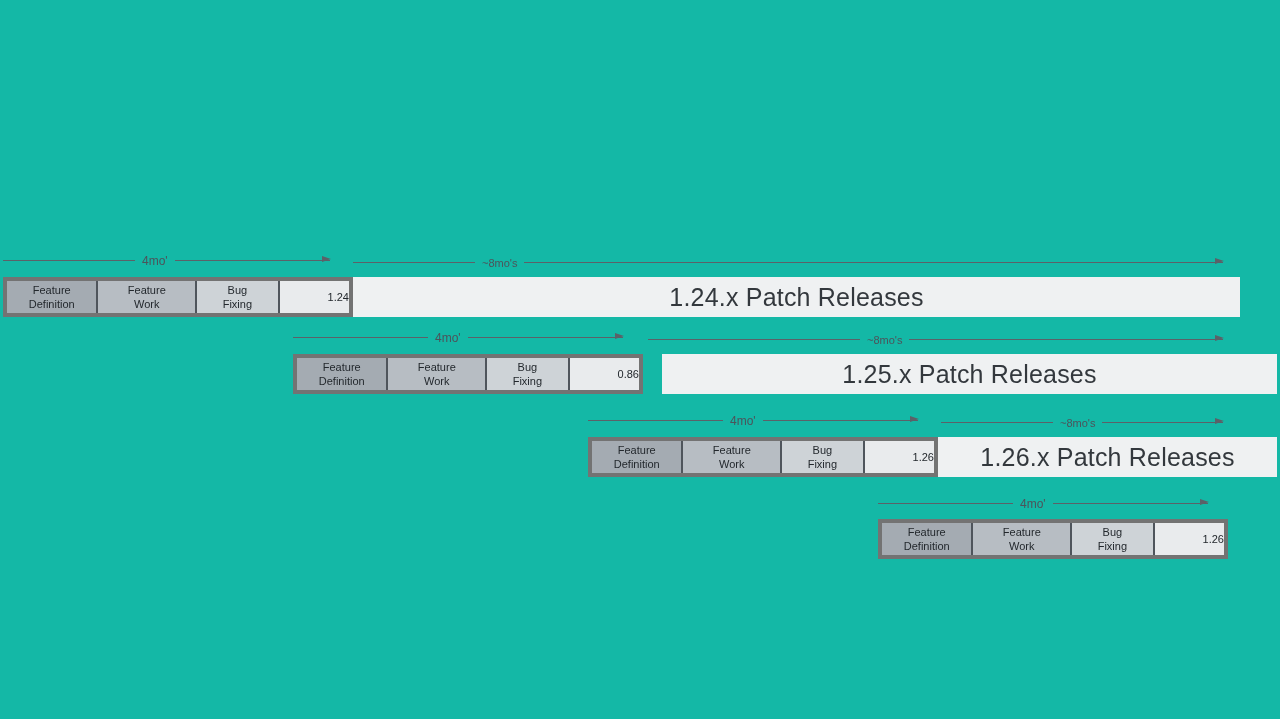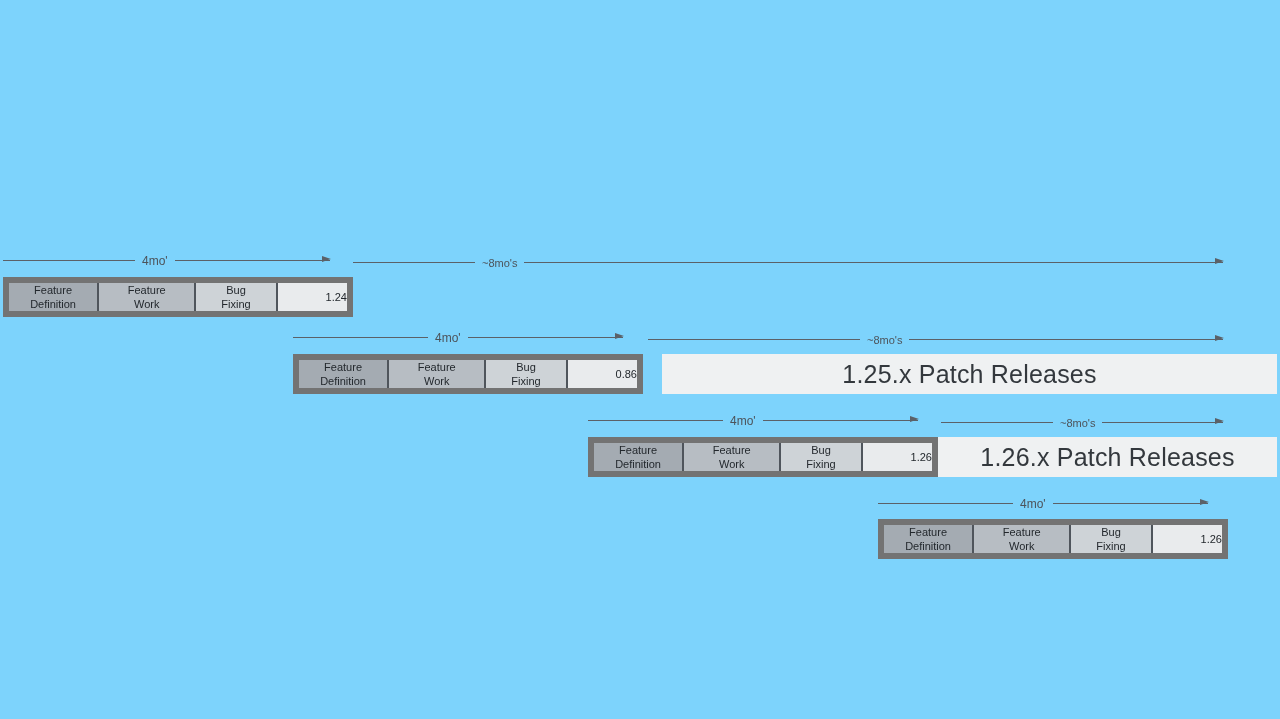--- a/index.html
+++ b/index.html
@@ -1,32 +1,32 @@
 <!DOCTYPE html>
 <html><head>
 <meta charset="utf-8">
 <style>
   html,body{margin:0;padding:0;background:#ffffff;}
   body{width:1280px;height:719px;overflow:hidden;font-family:"Liberation Sans",sans-serif;}
-  .canvas{position:relative;width:1280px;height:719px;background:#7dd3fc;}
+  .canvas{position:relative;width:1280px;height:719px;background:#14b8a6;}
 
   
   .arrow{position:absolute;display:flex;align-items:center;height:14px;}
   .seg{display:block;height:0;border-top:1.5px solid #5b6168;}
   .seg.grow{flex:1 1 auto;}
   .seg.head{position:relative;}
   .seg.head::after{
     content:"";position:absolute;right:-1px;top:-4.5px;width:0;height:0;
     border-left:9px solid #5b6168;border-top:3.5px solid transparent;border-bottom:3.5px solid transparent;
   }
   .alabel{padding:0 7px;font-size:12px;color:#4d535a;white-space:nowrap;transform:translateY(1px);}
   .alabel.small{font-size:11px;}
 
   
-  .cycle{position:absolute;display:flex;width:350px;height:40px;box-sizing:border-box;border:6px solid #737373;background:#e9ebed;}
+  .cycle{position:absolute;display:flex;width:350px;height:40px;box-sizing:border-box;border:4px solid #737373;background:#e9ebed;}
   .box{box-sizing:border-box;display:flex;align-items:center;justify-content:center;text-align:center;
        font-size:11px;line-height:1.3;color:#23282d;white-space:pre-line;}
   .box + .box{border-left:2px solid #4f555c;}
   .box.fd{width:99px;background:#a4abb2;}
   .box.fw{width:109px;background:#b7bdc3;}
   .box.bf{width:91px;background:#ced3d7;}
   .box.ver{flex:1 1 auto;background:#e9ebed;font-size:11px;padding-left:48px;}
 
   
   .patch{position:absolute;height:40px;background:#eff1f2;display:flex;align-items:center;justify-content:center;}
@@ -48,20 +48,23 @@
     <i class="seg grow head"></i>
   </div>
   <div class="cycle" style="left:3px;top:277px;">
     <div class="box fd"><span>Feature
 Definition</span></div>
     <div class="box fw"><span>Feature
 Work</span></div>
     <div class="box bf"><span>Bug
 Fixing</span></div>
     <div class="box ver"><span>1.24</span></div>
+  </div>
+  <div class="patch" style="left:353px;top:277px;width:887px;">
+    <span>1.24.x Patch Releases</span>
   </div>
 
   <div class="arrow" style="left:293px;top:330px;width:330px;">
     <i class="seg" style="flex:0 0 135px;"></i>
     <span class="alabel">4mo'</span>
     <i class="seg grow head"></i>
   </div>
   <div class="arrow" style="left:648px;top:332px;width:575px;">
     <i class="seg" style="flex:0 0 212px;"></i>
     <span class="alabel small">~8mo's</span>

